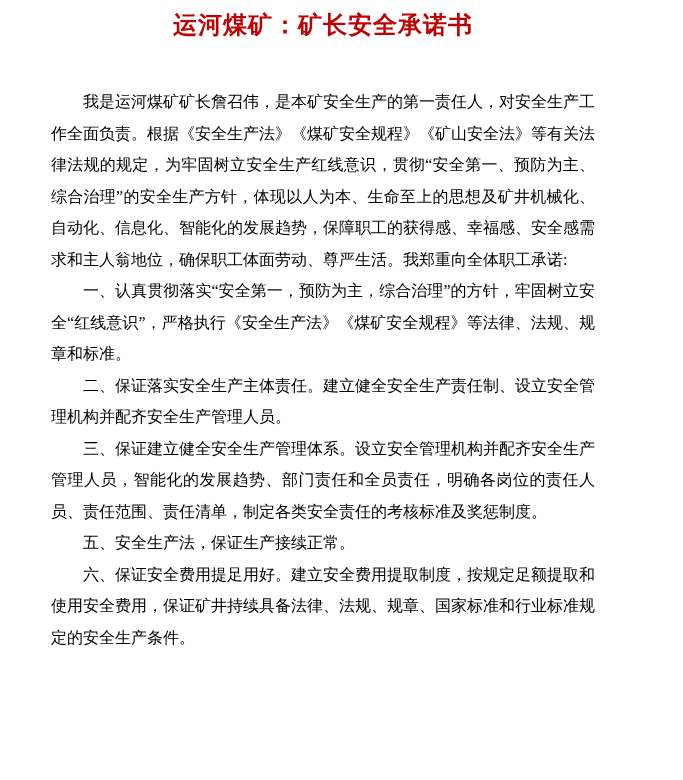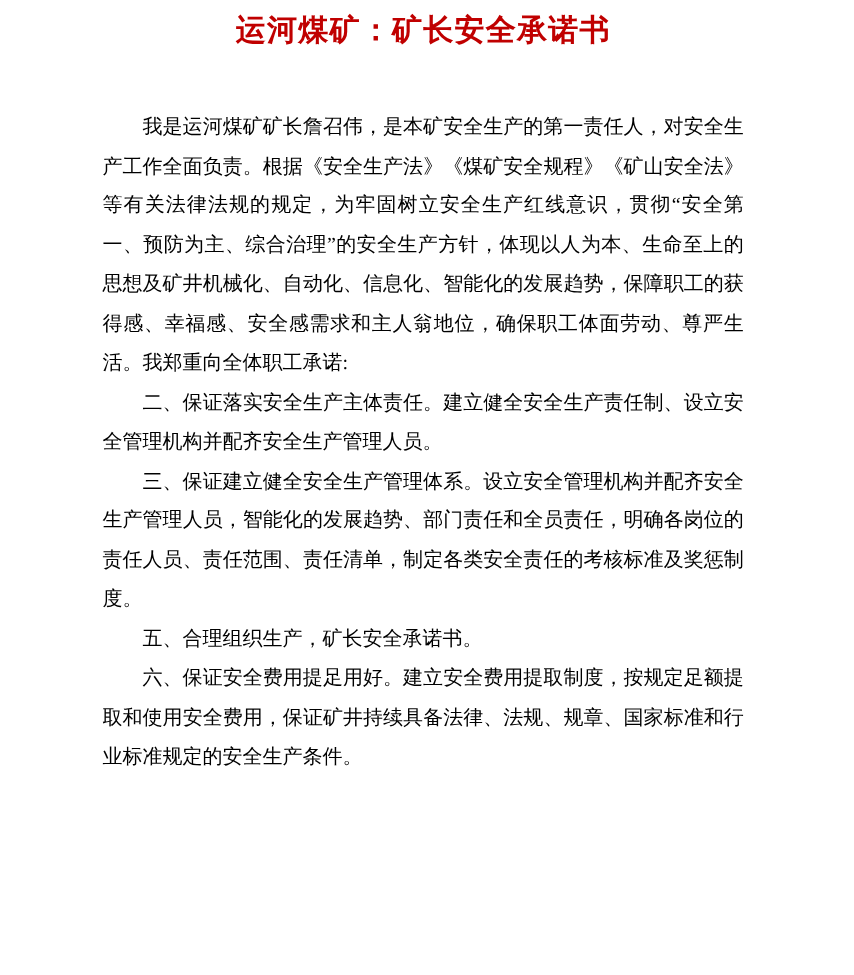--- a/index.html
+++ b/index.html
@@ -6,21 +6,21 @@
     margin: 0;
     padding: 0;
     background: #ffffff;
   }
   .page {
     position: relative;
     width: 683px;
     height: 780px;
     background: #ffffff;
     box-sizing: border-box;
-    padding: 10px 88px 0 82px;
+    padding: 10px 88px 0 51px;
     overflow: hidden;
     font-family: "Liberation Serif", "DejaVu Serif", serif;
     color: #000000;
   }
   .doc-title {
     margin: 0 0 45px 0;
     font-size: 24px;
     font-weight: bold;
     text-align: center;
     letter-spacing: 1px;
@@ -37,18 +37,19 @@
     font-family: "Liberation Serif", "DejaVu Serif", serif;
   }
 </style>
 </head>
 <body>
 
 <div class="page" style="background: rgb(255, 255, 255);">
   <h1 class="doc-title" style="color: rgb(192, 0, 0);">运河煤矿：矿长安全承诺书</h1>
   <div class="doc-body">
       <p>我是运河煤矿矿长詹召伟，是本矿安全生产的第一责任人，对安全生产工作全面负责。根据《安全生产法》《煤矿安全规程》《矿山安全法》等有关法律法规的规定，为牢固树立安全生产红线意识，贯彻“安全第一、预防为主、综合治理”的安全生产方针，体现以人为本、生命至上的思想及矿井机械化、自动化、信息化、智能化的发展趋势，保障职工的获得感、幸福感、安全感需求和主人翁地位，确保职工体面劳动、尊严生活。我郑重向全体职工承诺:</p>
+      <p>一、认真贯彻落实“安全第一，预防为主，综合治理”的方针，牢固树立安全“红线意识”，严格执行《安全生产法》《煤矿安全规程》等法律、法规、规章和标准。</p>
       <p>二、保证落实安全生产主体责任。建立健全安全生产责任制、设立安全管理机构并配齐安全生产管理人员。</p>
       <p>三、保证建立健全安全生产管理体系。设立安全管理机构并配齐安全生产管理人员，智能化的发展趋势、部门责任和全员责任，明确各岗位的责任人员、责任范围、责任清单，制定各类安全责任的考核标准及奖惩制度。</p>
-      <p>五、合理组织生产，矿长安全承诺书。</p>
+      <p>五、安全生产法，保证生产接续正常。</p>
       <p>六、保证安全费用提足用好。建立安全费用提取制度，按规定足额提取和使用安全费用，保证矿井持续具备法律、法规、规章、国家标准和行业标准规定的安全生产条件。</p>
     </div>
 </div>
 
 </body></html>

